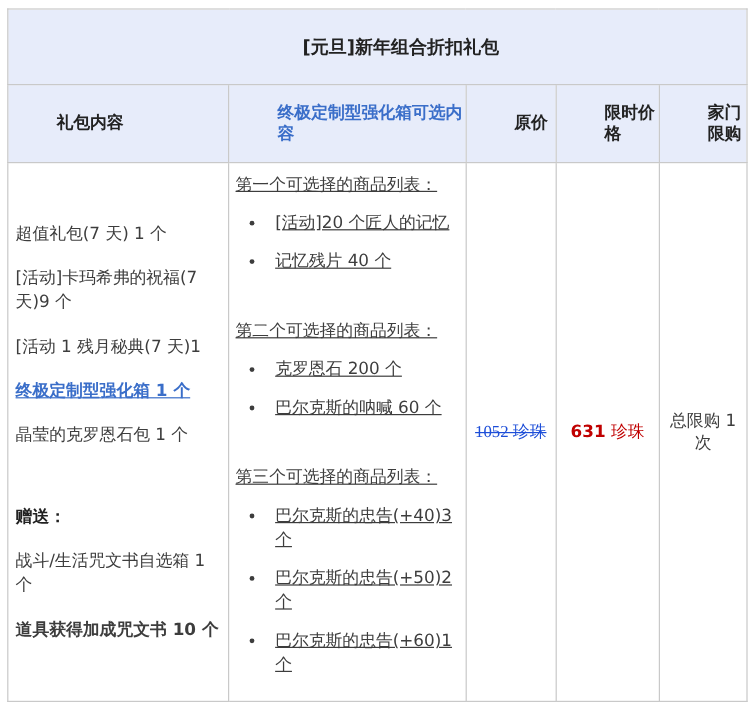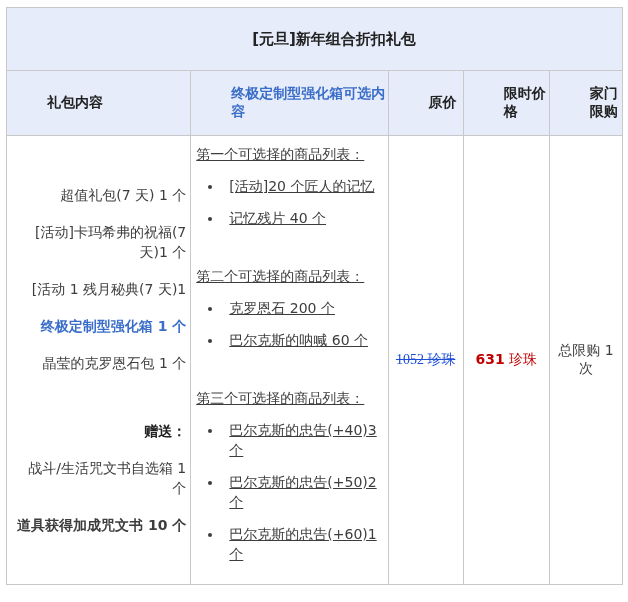--- a/index.html
+++ b/index.html
@@ -15,23 +15,23 @@
   td{border:1px solid #c9c9c9;vertical-align:middle;overflow:hidden;padding-left:40px;}
   .hdr-bg{background:#e7ecfa;}
   .title-cell{height:60px;text-align:center;font-weight:bold;font-size:15px;color:#222;}
   .sale-cell{height:51px;text-align:center;color:#333;}
   .col-head{height:62px;text-align:left;font-weight:bold;color:#222;}
   .col-head.link{color:#3a6ec9;}
   .body-cell{background:#fff;height:407px;}
   .cell-pack{padding:6px 4px 6px 6px;}
   .cell-opts{padding:8px 4px 8px 5px;}
   .cell-price,.cell-limit{text-align:center;padding:2px;}
-  .cell-pack p{margin:0 0 17px;line-height:20px;text-align:right;}
+  .cell-pack p{margin:0 0 17px;line-height:20px;}
   .cell-pack p:last-child{margin-bottom:0;font-weight:bold;}
-  .blue-bold{color:#3a6ec9;font-weight:bold;}
+  .blue-bold{color:#3a6ec9;font-weight:bold;text-decoration:underline;}
   .gift-label{font-weight:bold;color:#222;margin-top:48px !important;}
   .group{margin:0 0 38px;text-decoration:underline;}
   .group:last-child{margin-bottom:0;}
   .group-title{margin:0 0 6px;line-height:20px;}
   .cell-opts ul{margin:0;padding:0 0 0 27px;list-style:disc;}
   .cell-opts li{margin:12px 0;line-height:20px;padding-left:6px;}
   .strike{color:#1d4ed8;text-decoration:line-through;font-family:Liberation Serif, serif;}
   .price-red{color:#c00000;}
   .price-red .val{font-weight:bold;}
 </style>
@@ -57,21 +57,21 @@
     <td class="hdr-bg col-head">礼包内容</td>
     <td class="hdr-bg col-head link">终极定制型强化箱可选内容</td>
     <td class="hdr-bg col-head">原价</td>
     <td class="hdr-bg col-head">限时价格</td>
     <td class="hdr-bg col-head">家门限购</td>
   </tr>
 
   <tr>
     <td class="body-cell cell-pack">
       <p>超值礼包(7 天) 1 个</p>
-      <p>[活动]卡玛希弗的祝福(7 天)1 个</p>
+      <p>[活动]卡玛希弗的祝福(7 天)9 个</p>
       <p>[活动 1 残月秘典(7 天)1</p>
       <p class="blue-bold">终极定制型强化箱 1 个</p>
       <p>晶莹的克罗恩石包 1 个</p>
       <p class="gift-label">赠送：</p>
       <p>战斗/生活咒文书自选箱 1 个</p>
       <p>道具获得加成咒文书 10 个</p>
     </td>
 
     <td class="body-cell cell-opts">
       <div class="group">

